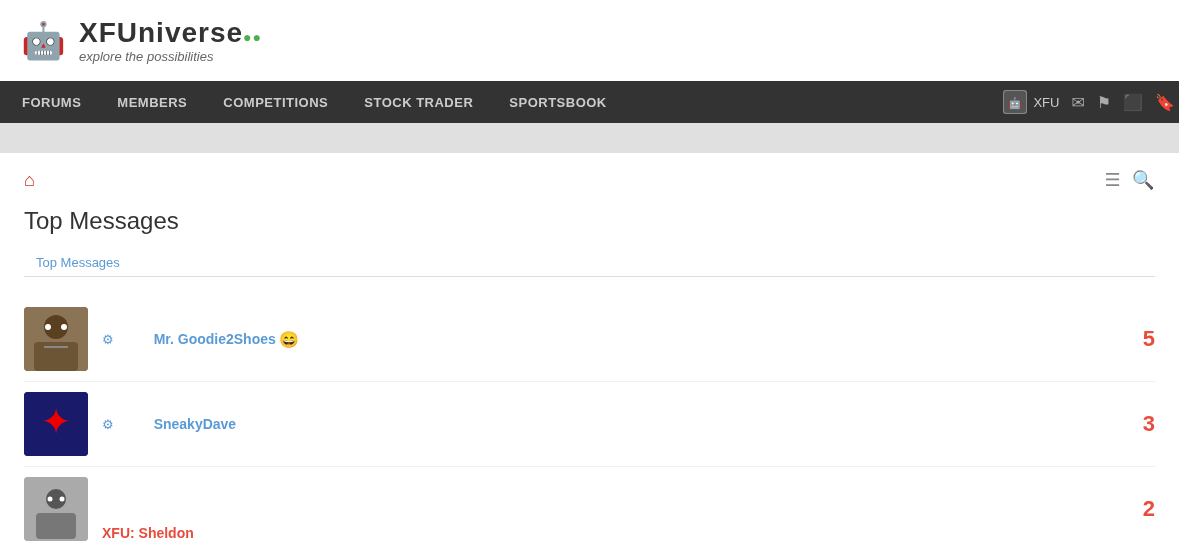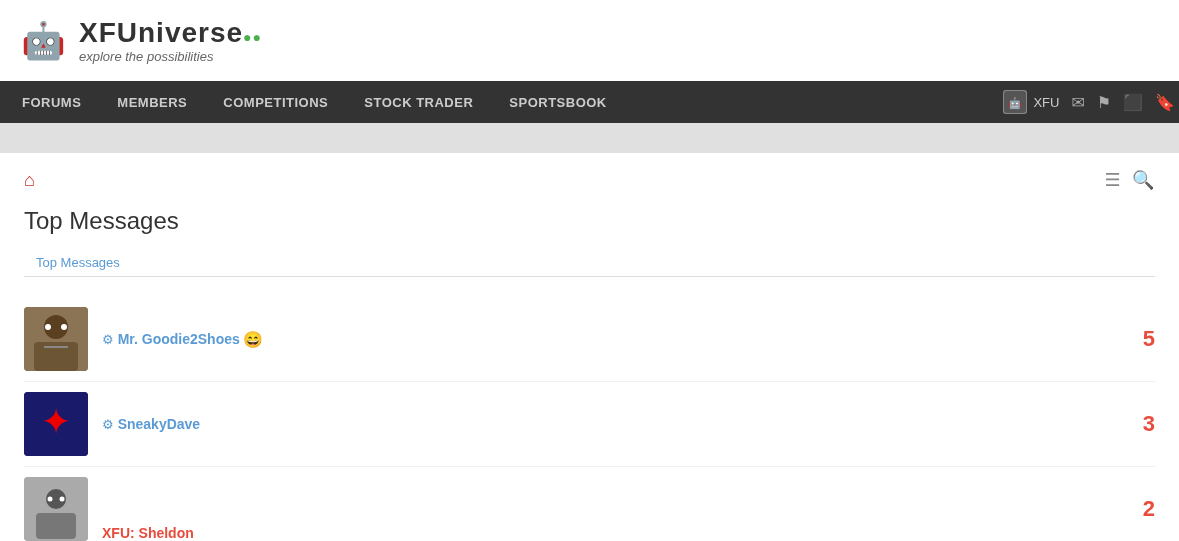--- a/index.html
+++ b/index.html
@@ -195,20 +195,21 @@
       font-size: 14px;
     }
     .gear-icon {
       color: #5b9bd5;
       font-size: 13px;
     }
     .user-name {
       color: #5b9bd5;
       font-weight: bold;
       cursor: pointer;
+      margin-left: 36px;
     }
     .msg-text {
       color: #5b9bd5;
       cursor: pointer;
     }
     .user-name-red {
       color: #e74c3c;
       font-weight: bold;
       cursor: pointer;
       margin-top: 48px;

